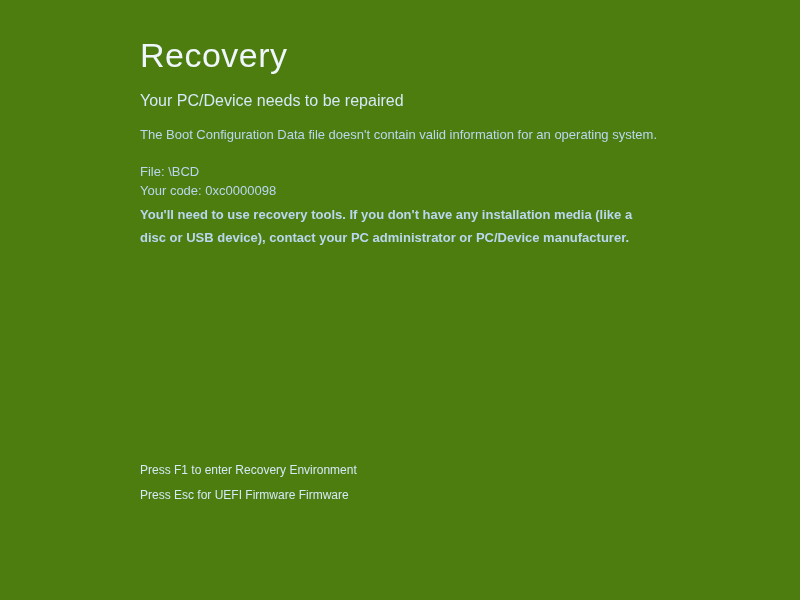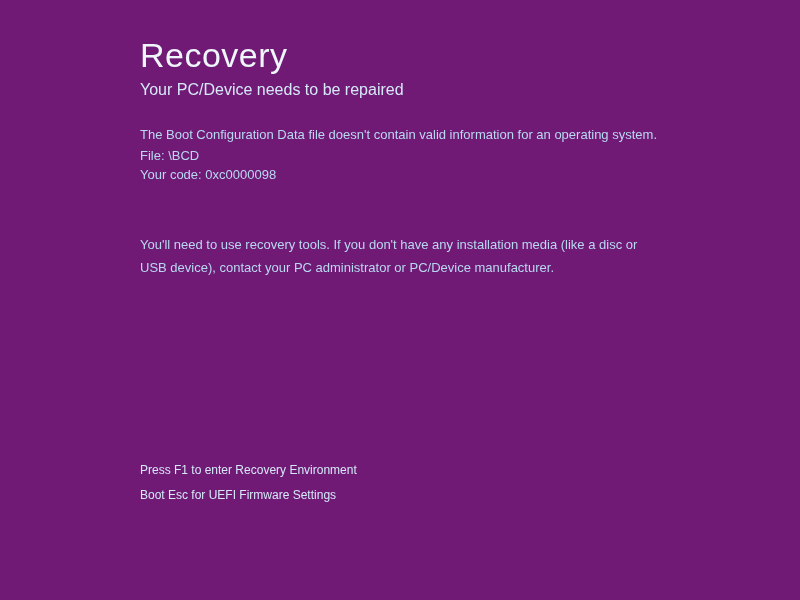--- a/index.html
+++ b/index.html
@@ -7,55 +7,56 @@
     padding: 0;
     width: 800px;
     height: 600px;
     overflow: hidden;
     font-family: "Liberation Sans", sans-serif;
   }
   .screen {
     position: relative;
     width: 800px;
     height: 600px;
-    background: #701a75;
+    background: #4d7c0f;
     color: #CFE5F6;
   }
   .block { position: absolute; left: 140px; }
   .title {
     top: 36px;
     font-size: 34px;
     font-weight: 300;
     letter-spacing: 0.5px;
     color: #EFF7FD;
   }
   .subtitle {
-    top: 81px;
+    top: 92px;
     font-size: 16px;
     font-weight: 400;
     color: #D6E9F8;
   }
   .para1 {
     top: 127px;
     font-size: 13px;
     color: #B9D8F0;
     width: 560px;
   }
   .filelines {
-    top: 146px;
+    top: 162px;
     font-size: 13px;
     line-height: 19px;
     color: #B9D8F0;
   }
   .instructions {
-    top: 233px;
+    top: 203px;
     font-size: 13px;
     line-height: 23px;
     color: #B9D8F0;
     max-width: 505px;
+    font-weight: bold;
   }
   .footer {
     top: 458px;
     font-size: 12px;
     line-height: 25px;
     color: #D6E9F8;
   }
 </style>
 </head>
 <body>
@@ -70,16 +71,16 @@
 
   <div class="block filelines">
     <div>File: \BCD</div>
     <div>Your code: 0xc0000098</div>
   </div>
 
   <div class="block instructions">You'll need to use recovery tools. If you don't have any installation media (like a disc or USB device), contact your PC administrator or PC/Device manufacturer.</div>
 
   <div class="block footer">
     <div>Press F1 to enter Recovery Environment</div>
-    <div>Boot Esc for UEFI Firmware Settings</div>
+    <div>Press Esc for UEFI Firmware Firmware</div>
   </div>
 
 </div>
 
 </body></html>

